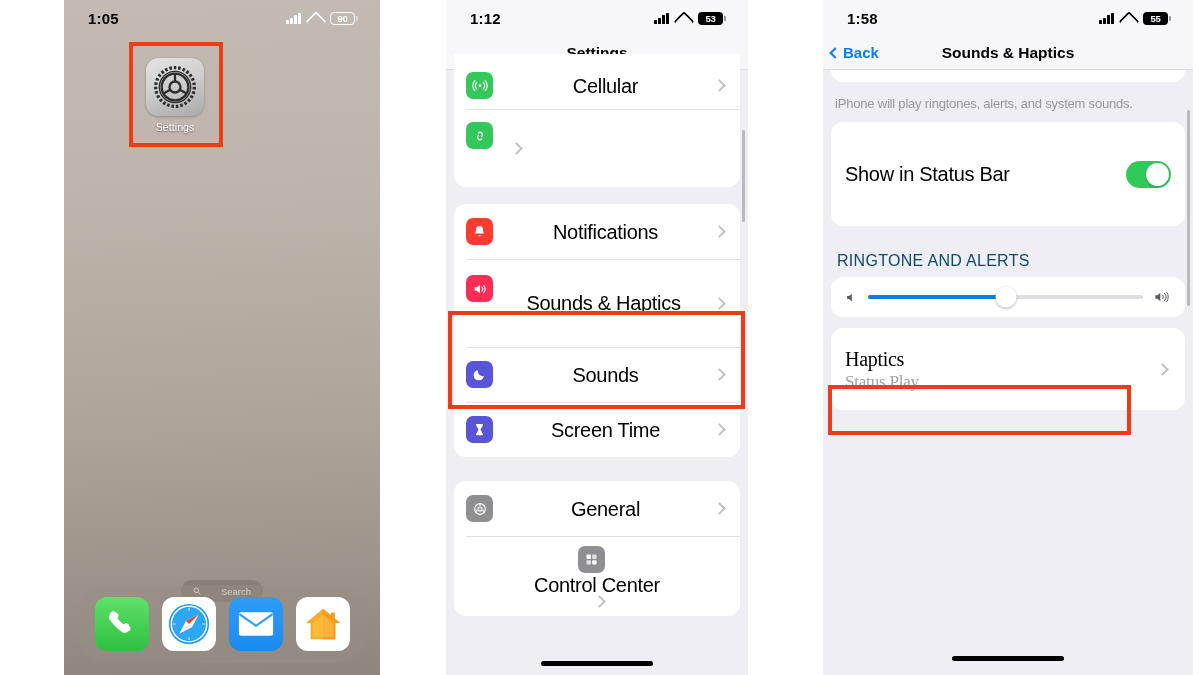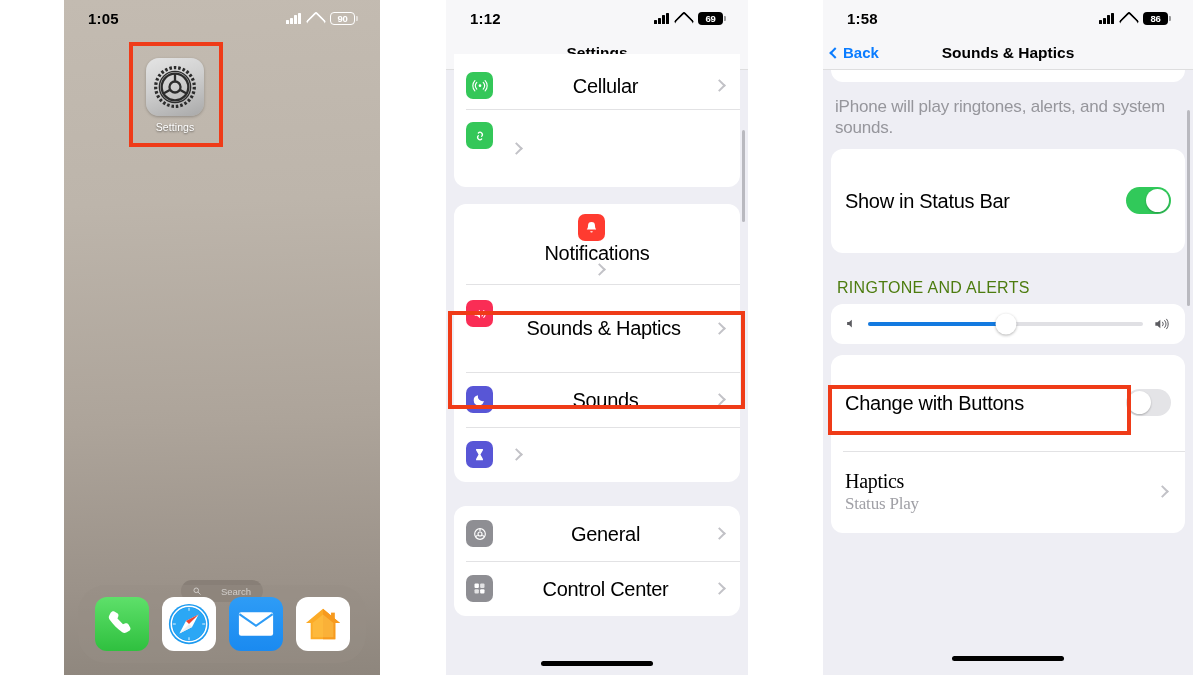--- a/index.html
+++ b/index.html
@@ -118,29 +118,29 @@
   }
   .rowtext { flex: 1; font-size: 20px; color: #000; line-height: 1.2; letter-spacing: -.3px; }
   .chev-r {
     width: 9px; height: 9px; border-top: 2.4px solid #c2c2c7; border-right: 2.4px solid #c2c2c7;
     transform: rotate(45deg); flex: 0 0 auto; margin-left: 8px; margin-right: 4px;
   }
   .vscroll { position: absolute; right: 3px; width: 3px; border-radius: 2px; background: #b9b9bf; }
 
   
   .p3-topcard { background: #fff; border-radius: 0 0 12px 12px; margin: 0 8px; height: 12px; }
-  .footnote { font-size: 17px; color: #96969c; line-height: 1.25; padding: 14px 12px 10px; letter-spacing: -.2px; }
+  .footnote { font-size: 13px; color: #96969c; line-height: 1.25; padding: 14px 12px 10px; letter-spacing: -.2px; }
   .switch { width: 45px; height: 27px; border-radius: 14px; position: relative; flex: 0 0 45px; }
   .switch .knob { position: absolute; top: 2px; width: 23px; height: 23px; border-radius: 50%;
                   background: #fff; box-shadow: 0 1px 2px rgba(0,0,0,.25); }
   .switch.on { background: #31c95a; }
   .switch.on .knob { right: 2px; }
   .switch.off { background: #e4e4e7; }
   .switch.off .knob { left: 2px; }
-  .sect-header { font-size: 16px; color: #4d7c0f; letter-spacing: .3px; padding: 14px 14px 7px; }
+  .sect-header { font-size: 16px; color: #0c4a6e; letter-spacing: .3px; padding: 14px 14px 7px; }
   .slider-card { background: #fff; border-radius: 12px; margin: 0 8px; padding: 12px 13px;
                  display: flex; align-items: center; gap: 9px; }
   .track { position: relative; flex: 1; height: 4px; border-radius: 2px; background: #e0e0e4; }
   .track .fill { position: absolute; left: 0; top: 0; bottom: 0; border-radius: 2px; background: #137ae0; }
   .track .knob2 { position: absolute; top: 50%; width: 21px; height: 21px; border-radius: 50%;
                   background: #fff; box-shadow: 0 1px 3px rgba(0,0,0,.3); transform: translate(-50%,-50%); }
   .hl-box { position: absolute; border: 4px solid #ef3b18; pointer-events: none; }
   .two-line-row { align-items: center; }
   .sub { font-size: 17px; color: #a0a0a6; margin-top: 1px; letter-spacing: -.2px; }
   .home-ind { position: absolute; bottom: 7px; left: 50%; transform: translateX(-50%);
@@ -243,21 +243,21 @@
           <div class="sig">
               <i></i>
               <i></i>
               <i></i>
               <i></i>
             </div>
           <div class="wifi">
             <span style="width:15px;height:15px;top:1px;border-width:2px 2px 0 0;transform:translateX(-50%) rotate(-45deg);border-radius:3px;"></span>
           </div>
           <div style="display:flex;align-items:center;">
-            <div class="batt">69</div>
+            <div class="batt">53</div>
             <div class="batt-nub"></div>
           </div>
         </div>
       </div>
 
       <div class="navbar">
         <div class="nav-title">Settings</div>
       </div>
 
       <div class="scroll">
@@ -279,21 +279,21 @@
                   <path d="M9.5 7.5a3.6 3.6 0 015 0 3.6 3.6 0 010 5M14.5 16.5a3.6 3.6 0 01-5 0 3.6 3.6 0 010-5" fill="none" stroke="#fff" stroke-width="1.9" stroke-linecap="round"></path>
                 </svg>
             </div>
             <div class="chev-r"></div>
           </div>
         </div>
 
         <div class="gap"></div>
 
         <div class="card">
-          <div class="row" style="min-height:55px;flex-direction:column;">
+          <div class="row" style="min-height:55px;">
             <div class="sq" style="background:#ff3b30;">
               <svg width="15" height="15" viewBox="0 0 24 24">
                   <path d="M12 3a5.5 5.5 0 00-5.5 5.5c0 5-2 6.5-2 6.5h15s-2-1.5-2-6.5A5.5 5.5 0 0012 3z" fill="#fff"></path>
                   <path d="M10 18a2 2 0 004 0" fill="#fff"></path>
                 </svg>
             </div>
             <div class="rowtext">Notifications</div>
             <div class="chev-r"></div>
           </div>
           <div class="row" style="min-height:88px;">
@@ -314,39 +314,40 @@
             </div>
             <div class="rowtext">Sounds</div>
             <div class="chev-r"></div>
           </div>
           <div class="row" style="min-height:55px;">
             <div class="sq" style="background:#5856d6;">
               <svg width="15" height="15" viewBox="0 0 24 24">
                   <path d="M6.5 3h11v2l-4 7 4 7v2h-11v-2l4-7-4-7z" fill="#fff"></path>
                 </svg>
             </div>
+            <div class="rowtext">Screen Time</div>
             <div class="chev-r"></div>
           </div>
         </div>
 
         <div class="gap" style="height:24px;"></div>
 
         <div class="card">
           <div class="row" style="min-height:55px;">
             <div class="sq" style="background:#8e8e93;">
               <svg width="16" height="16" viewBox="0 0 24 24">
                   <circle cx="12" cy="12" r="8" fill="none" stroke="#fff" stroke-width="1.7"></circle>
                   <circle cx="12" cy="12" r="3" fill="none" stroke="#fff" stroke-width="1.7"></circle>
                   <path d="M12 4v4M18.9 16l-3.4-2M5.1 16l3.4-2" stroke="#fff" stroke-width="1.7"></path>
                 </svg>
             </div>
             <div class="rowtext">General</div>
             <div class="chev-r"></div>
           </div>
-          <div class="row" style="min-height:55px;">
+          <div class="row" style="min-height:55px;flex-direction:column;">
             <div class="sq" style="background:#8e8e93;">
               <svg width="15" height="15" viewBox="0 0 24 24">
                   <rect x="4" y="4" width="7" height="7" rx="1.6" fill="#fff"></rect>
                   <rect x="13" y="4" width="7" height="7" rx="1.6" fill="#fff" opacity=".75"></rect>
                   <rect x="4" y="13" width="7" height="7" rx="1.6" fill="#fff" opacity=".75"></rect>
                   <rect x="13" y="13" width="7" height="7" rx="1.6" fill="#fff"></rect>
                 </svg>
             </div>
             <div class="rowtext">Control Center</div>
             <div class="chev-r"></div>
@@ -369,21 +370,21 @@
           <div class="sig">
               <i></i>
               <i></i>
               <i></i>
               <i></i>
             </div>
           <div class="wifi">
             <span style="width:15px;height:15px;top:1px;border-width:2px 2px 0 0;transform:translateX(-50%) rotate(-45deg);border-radius:3px;"></span>
           </div>
           <div style="display:flex;align-items:center;">
-            <div class="batt">86</div>
+            <div class="batt">55</div>
             <div class="batt-nub"></div>
           </div>
         </div>
       </div>
 
       <div class="navbar">
         <div class="nav-back">
           <div class="chev-left"></div>
           <span>Back</span>
         </div>
@@ -416,26 +417,20 @@
           </div>
           <svg width="20" height="16" viewBox="0 0 26 24">
               <path d="M3 9.5h3.2L10.5 5.8v12.4L6.2 14.5H3z" fill="#5b5b60"></path>
               <path d="M14 9.2a4.4 4.4 0 010 5.6M17 6.8a8 8 0 010 10.4M20 4.8a11.5 11.5 0 010 14.4" fill="none" stroke="#5b5b60" stroke-width="1.5" stroke-linecap="round"></path>
             </svg>
         </div>
 
         <div class="gap" style="height:11px;"></div>
 
         <div class="card">
-          <div class="row two-line-row" style="min-height:96px;padding:16px 14px;">
-            <div class="rowtext" style="padding-right:10px;">Change with Buttons</div>
-            <div class="switch off">
-                <div class="knob"></div>
-              </div>
-          </div>
           <div class="row" style="min-height:82px;padding:12px 14px;">
             <div style="flex:1;font-family:Liberation Serif, serif;">
               <div class="rowtext">Haptics</div>
               <div class="sub">Status Play</div>
             </div>
             <div class="chev-r"></div>
           </div>
         </div>
       </div>
 

